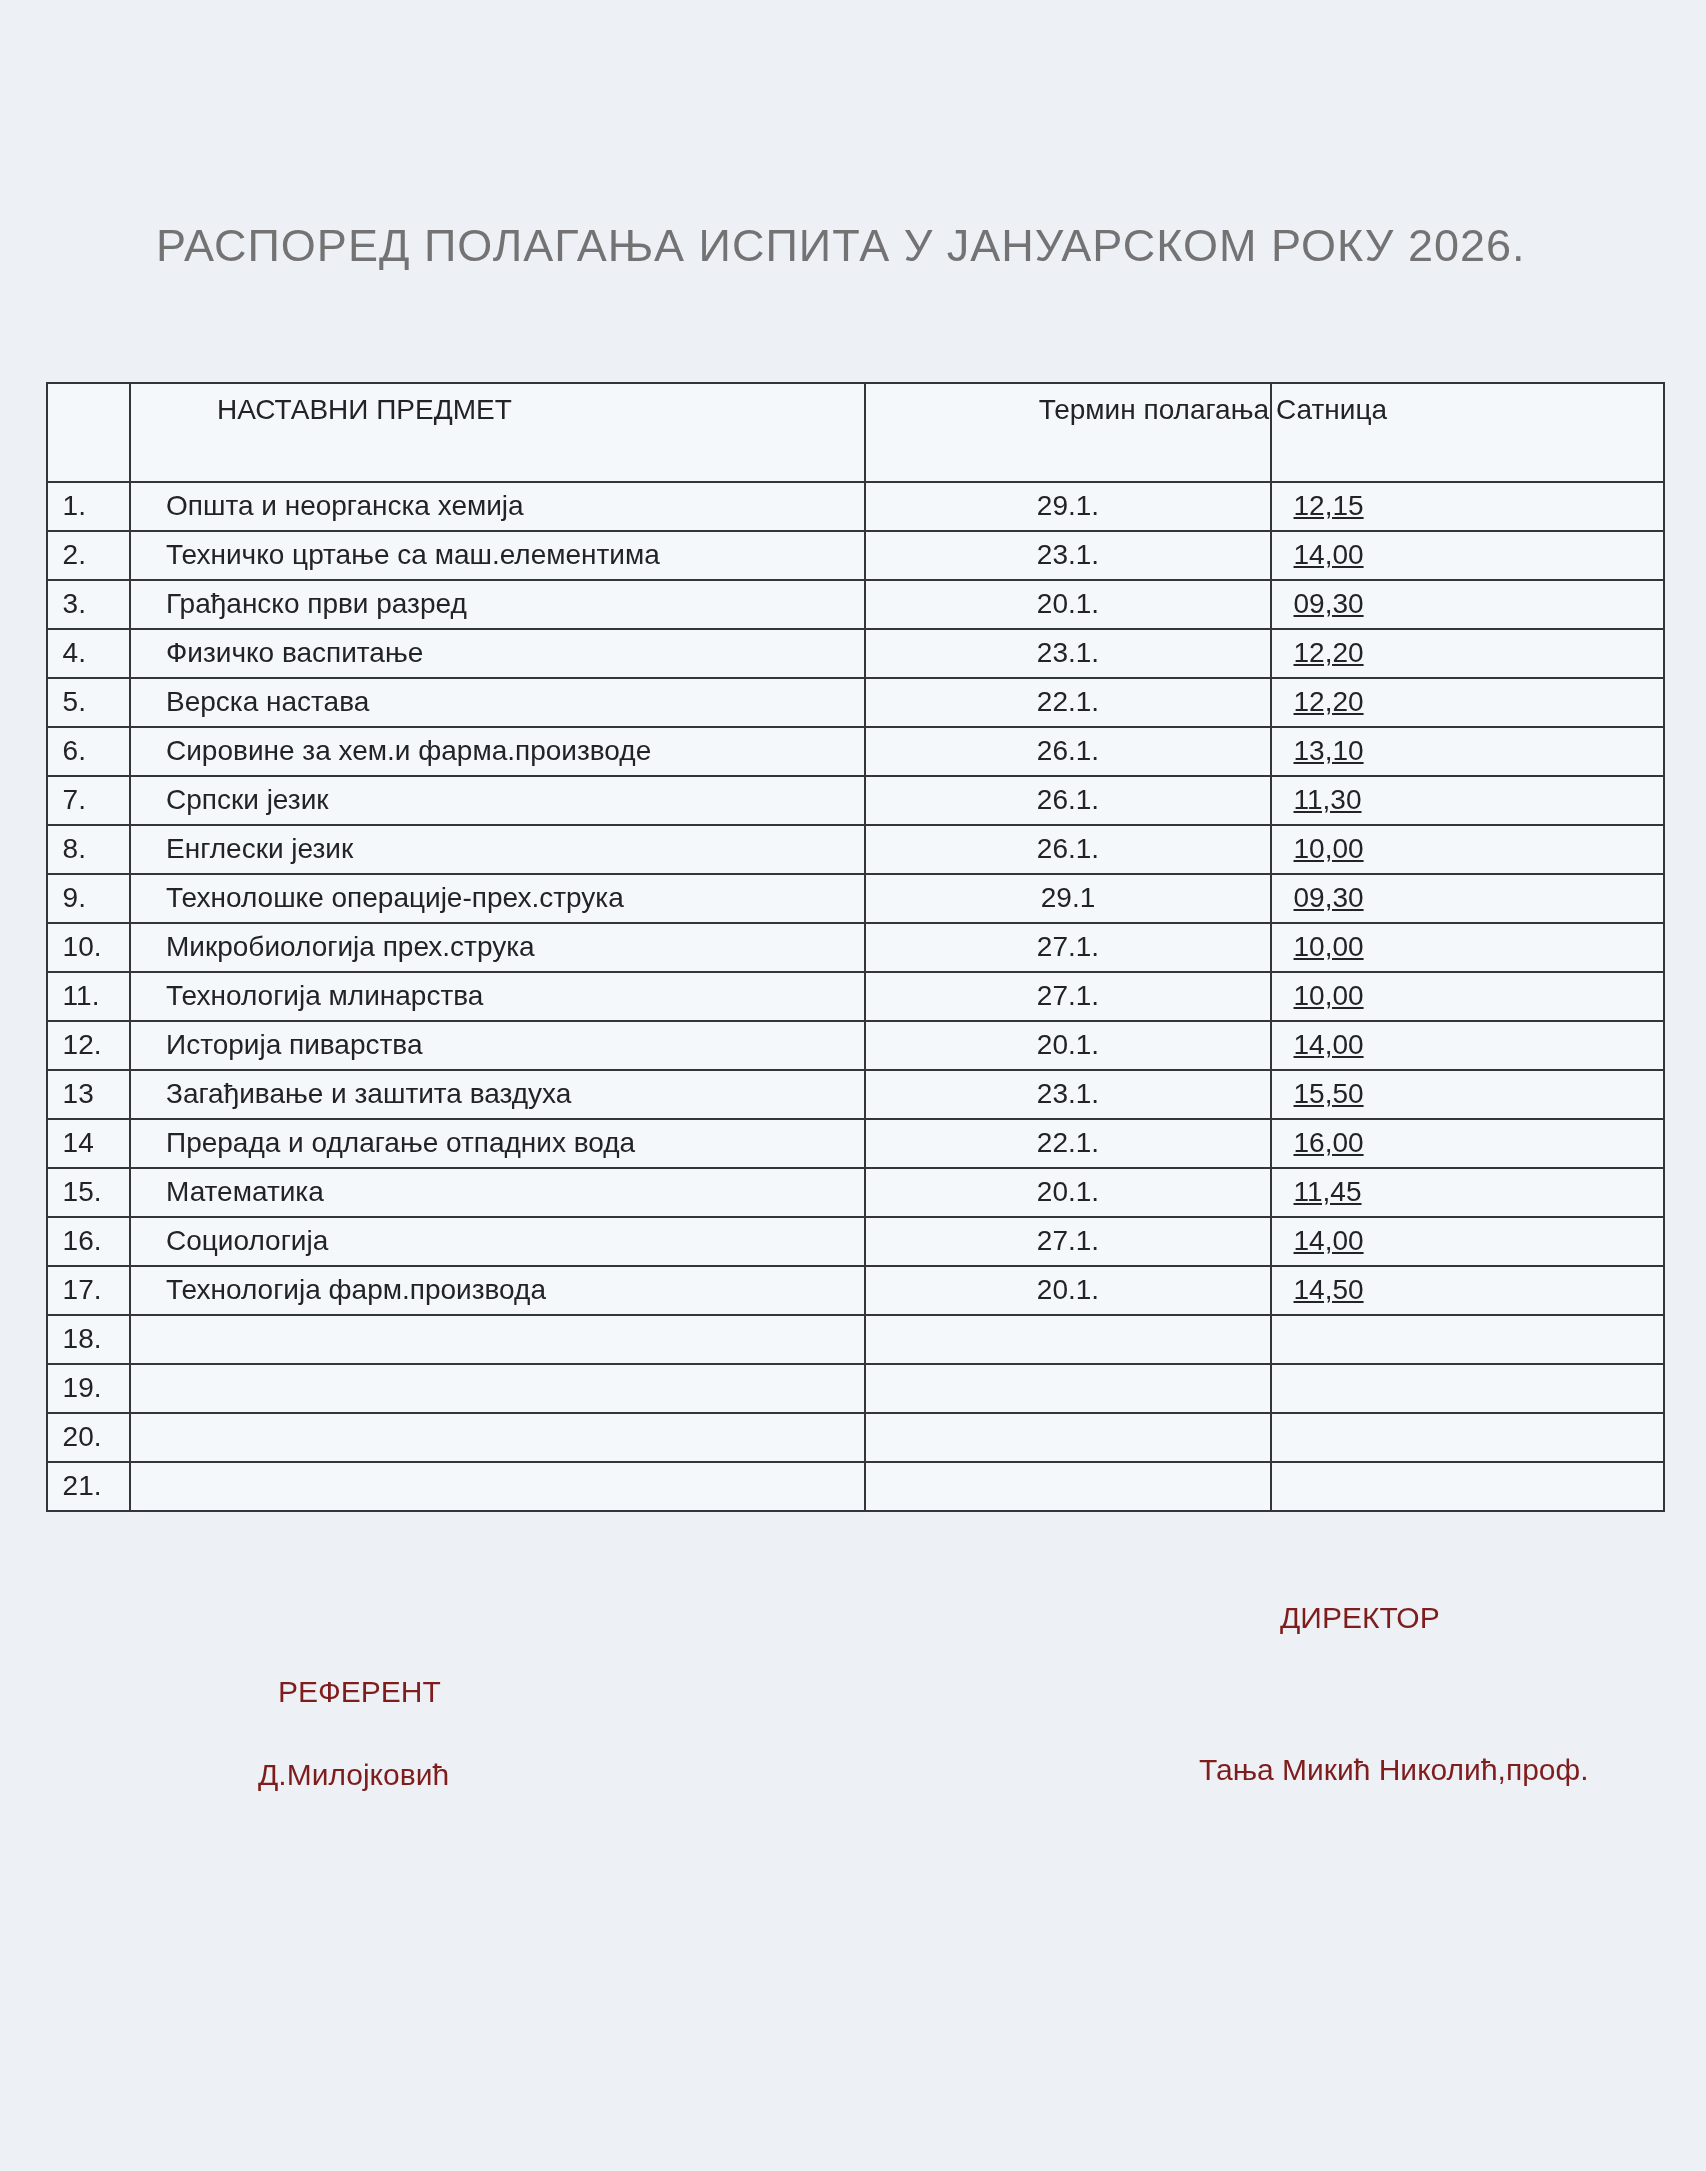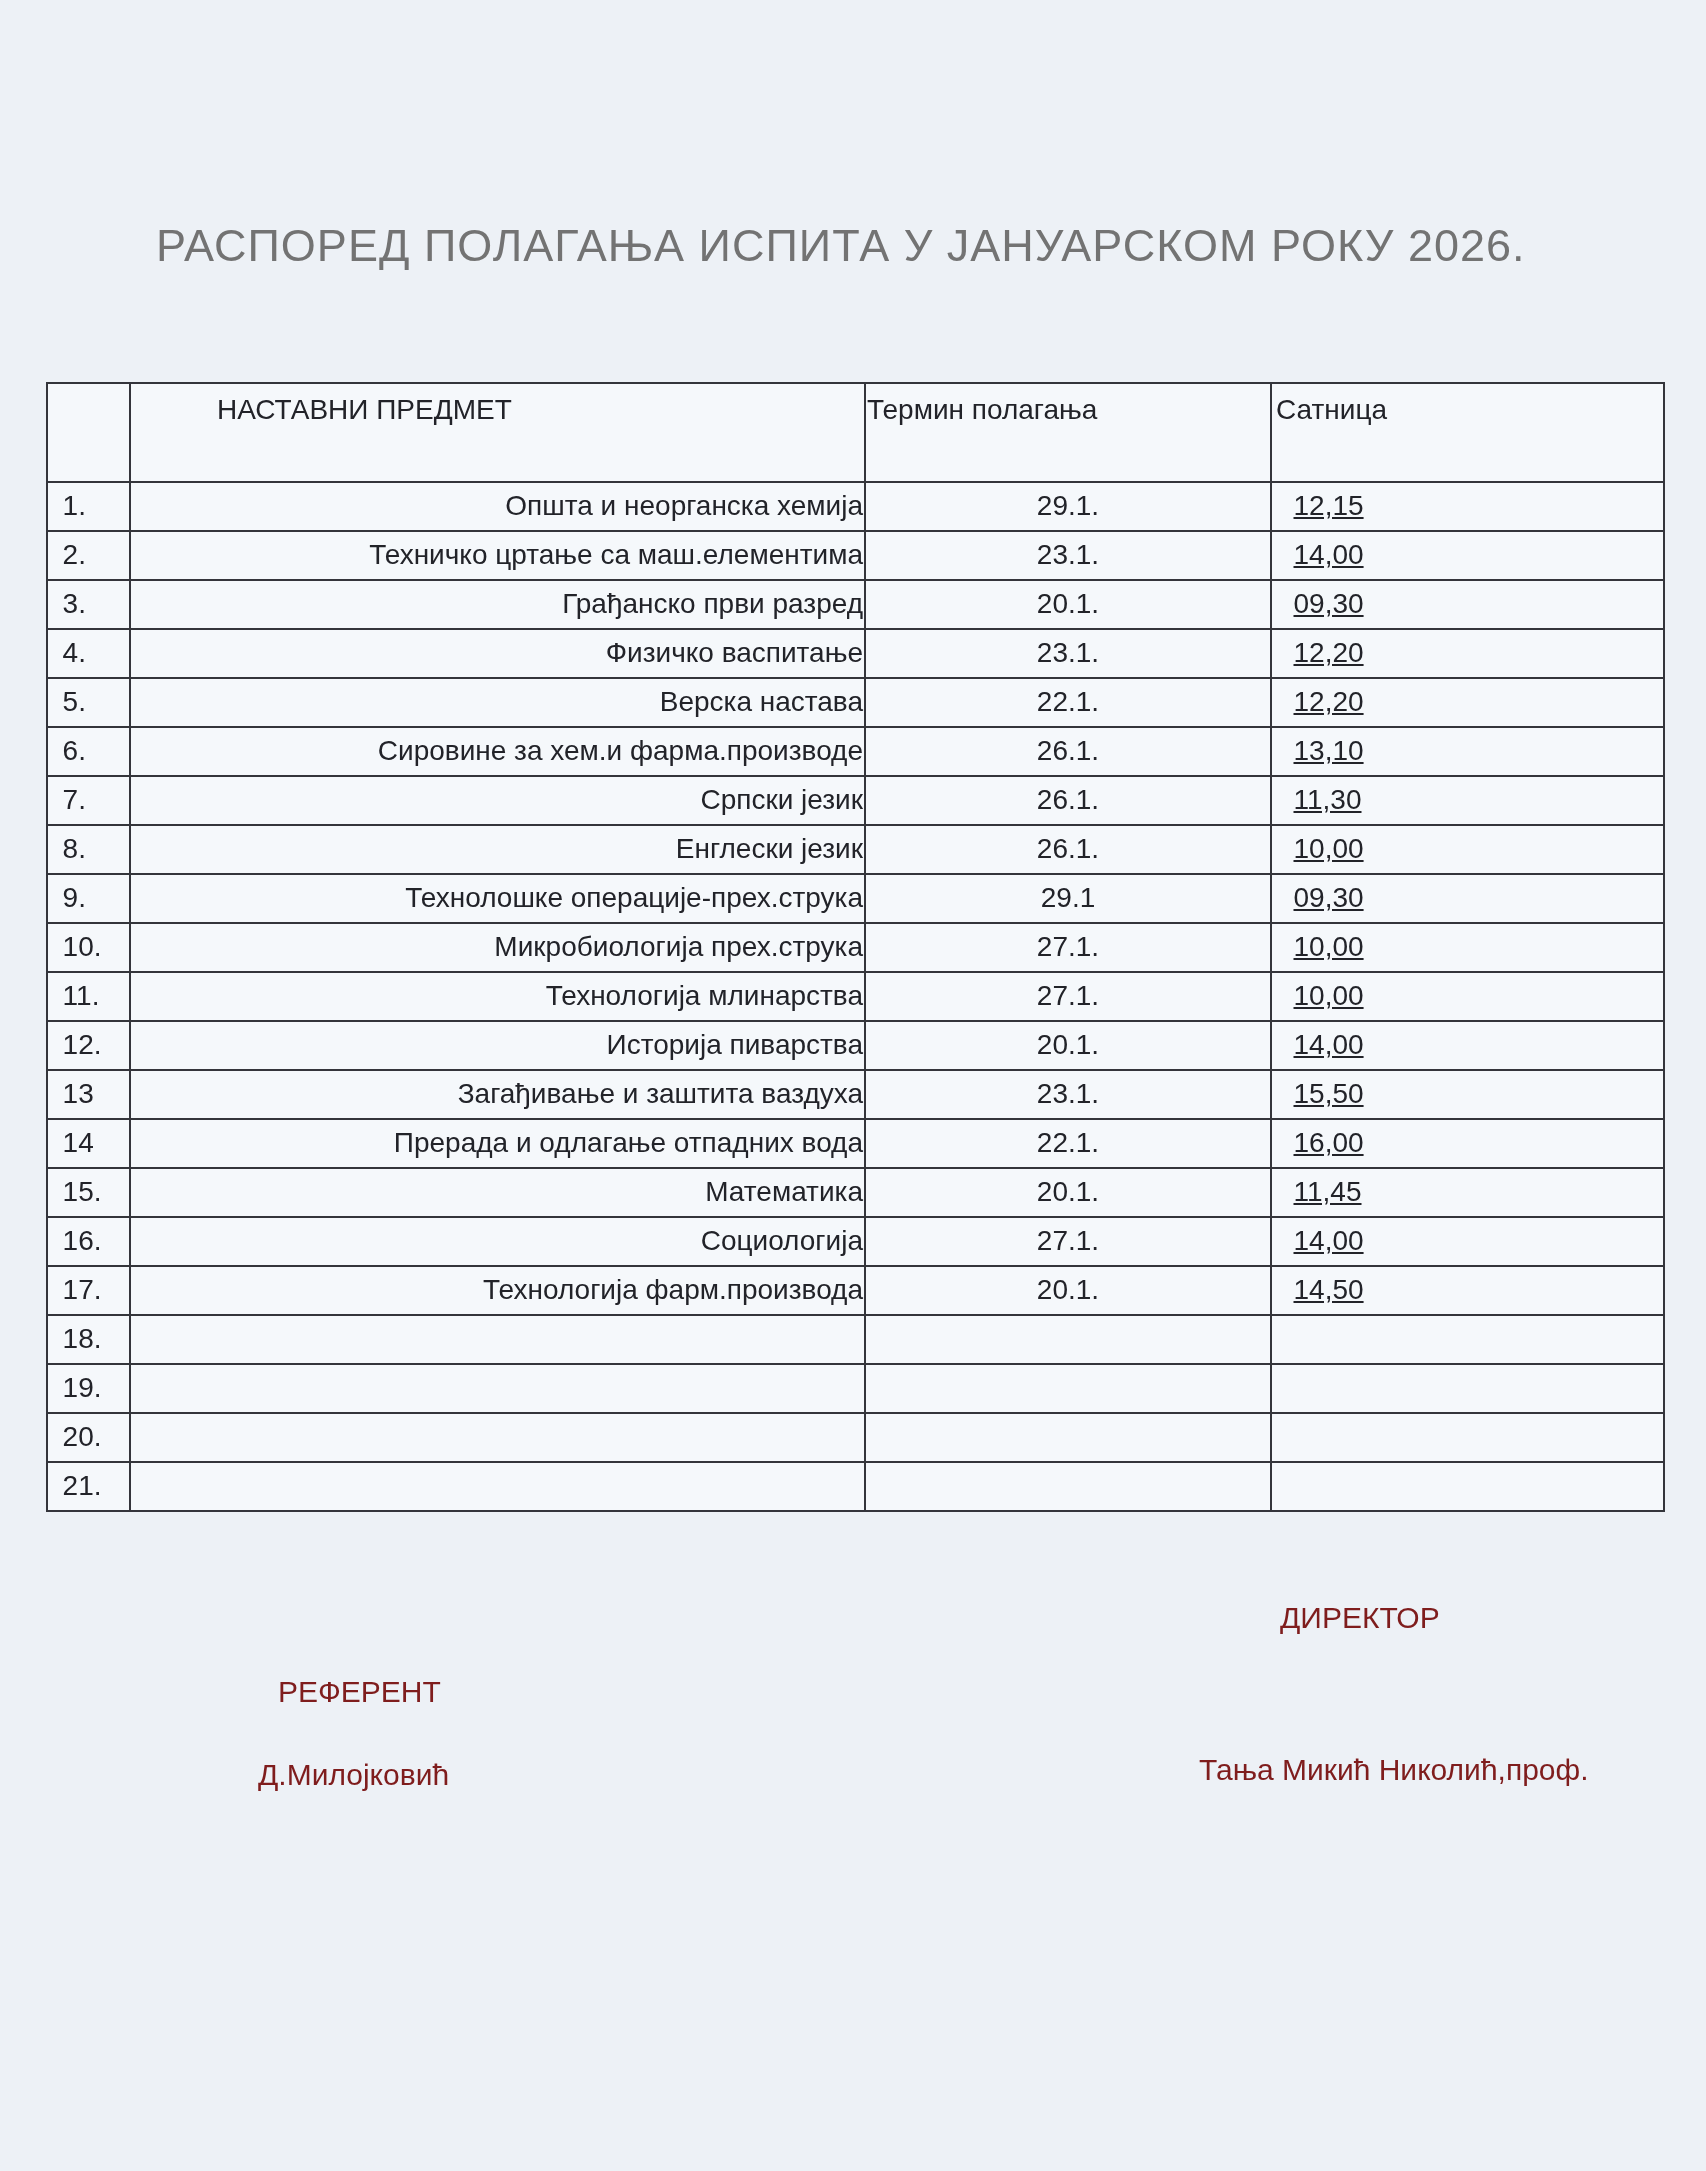--- a/index.html
+++ b/index.html
@@ -45,25 +45,25 @@
     white-space: nowrap;
   }
   table.schedule { border: 2.9px solid #34353b; }
   tr.head-row th {
     height: 86px;
     vertical-align: top;
     padding-top: 9.8px;
     text-align: left;
   }
   tr.head-row th.h-subj { padding-left: 86px; border-radius: 13px; }
-  tr.head-row th.h-term { text-align: left; }
+  tr.head-row th.h-term { text-align: right; }
   tr.head-row th.h-time { padding-left: 4px; }
   tr.data-row td { height: 45px; vertical-align: middle; }
   td.cell-num  { padding-left: 14.6px; }
-  td.cell-subj { padding-left: 14px; text-align: right; }
+  td.cell-subj { padding-left: 35px; }
   td.cell-term { text-align: center; }
   td.cell-time { padding-left: 21.5px; text-decoration: underline; }
   .sig {
     position: absolute;
     font-size: 30px;
     color: #7f1d1d;
     white-space: nowrap;
   }
   .sig-role-left  { left: 278px;  top: 1675px; }
   .sig-name-left  { left: 258px;  top: 1758px; }

